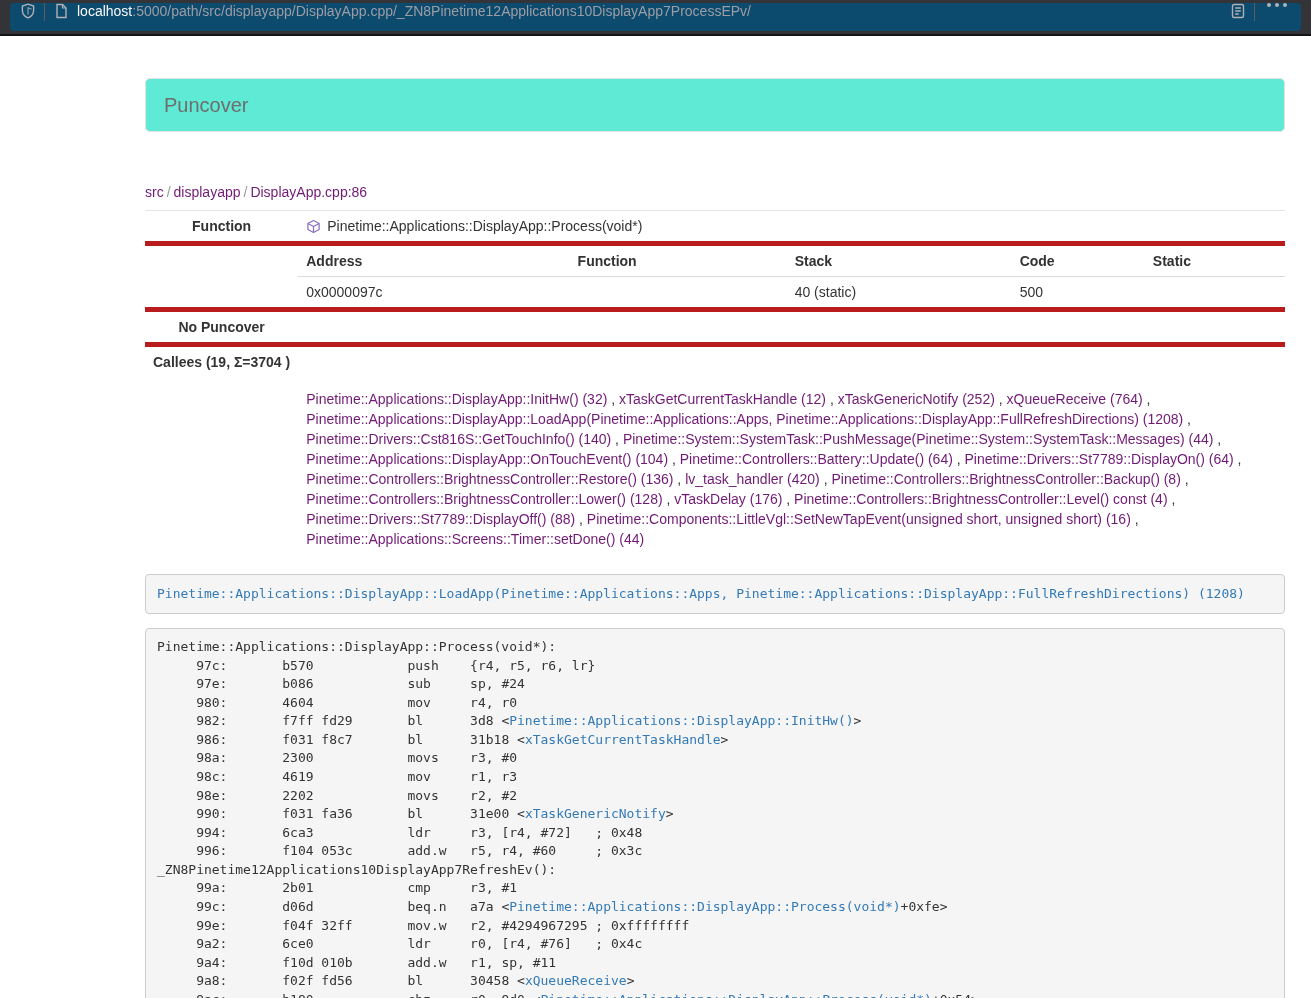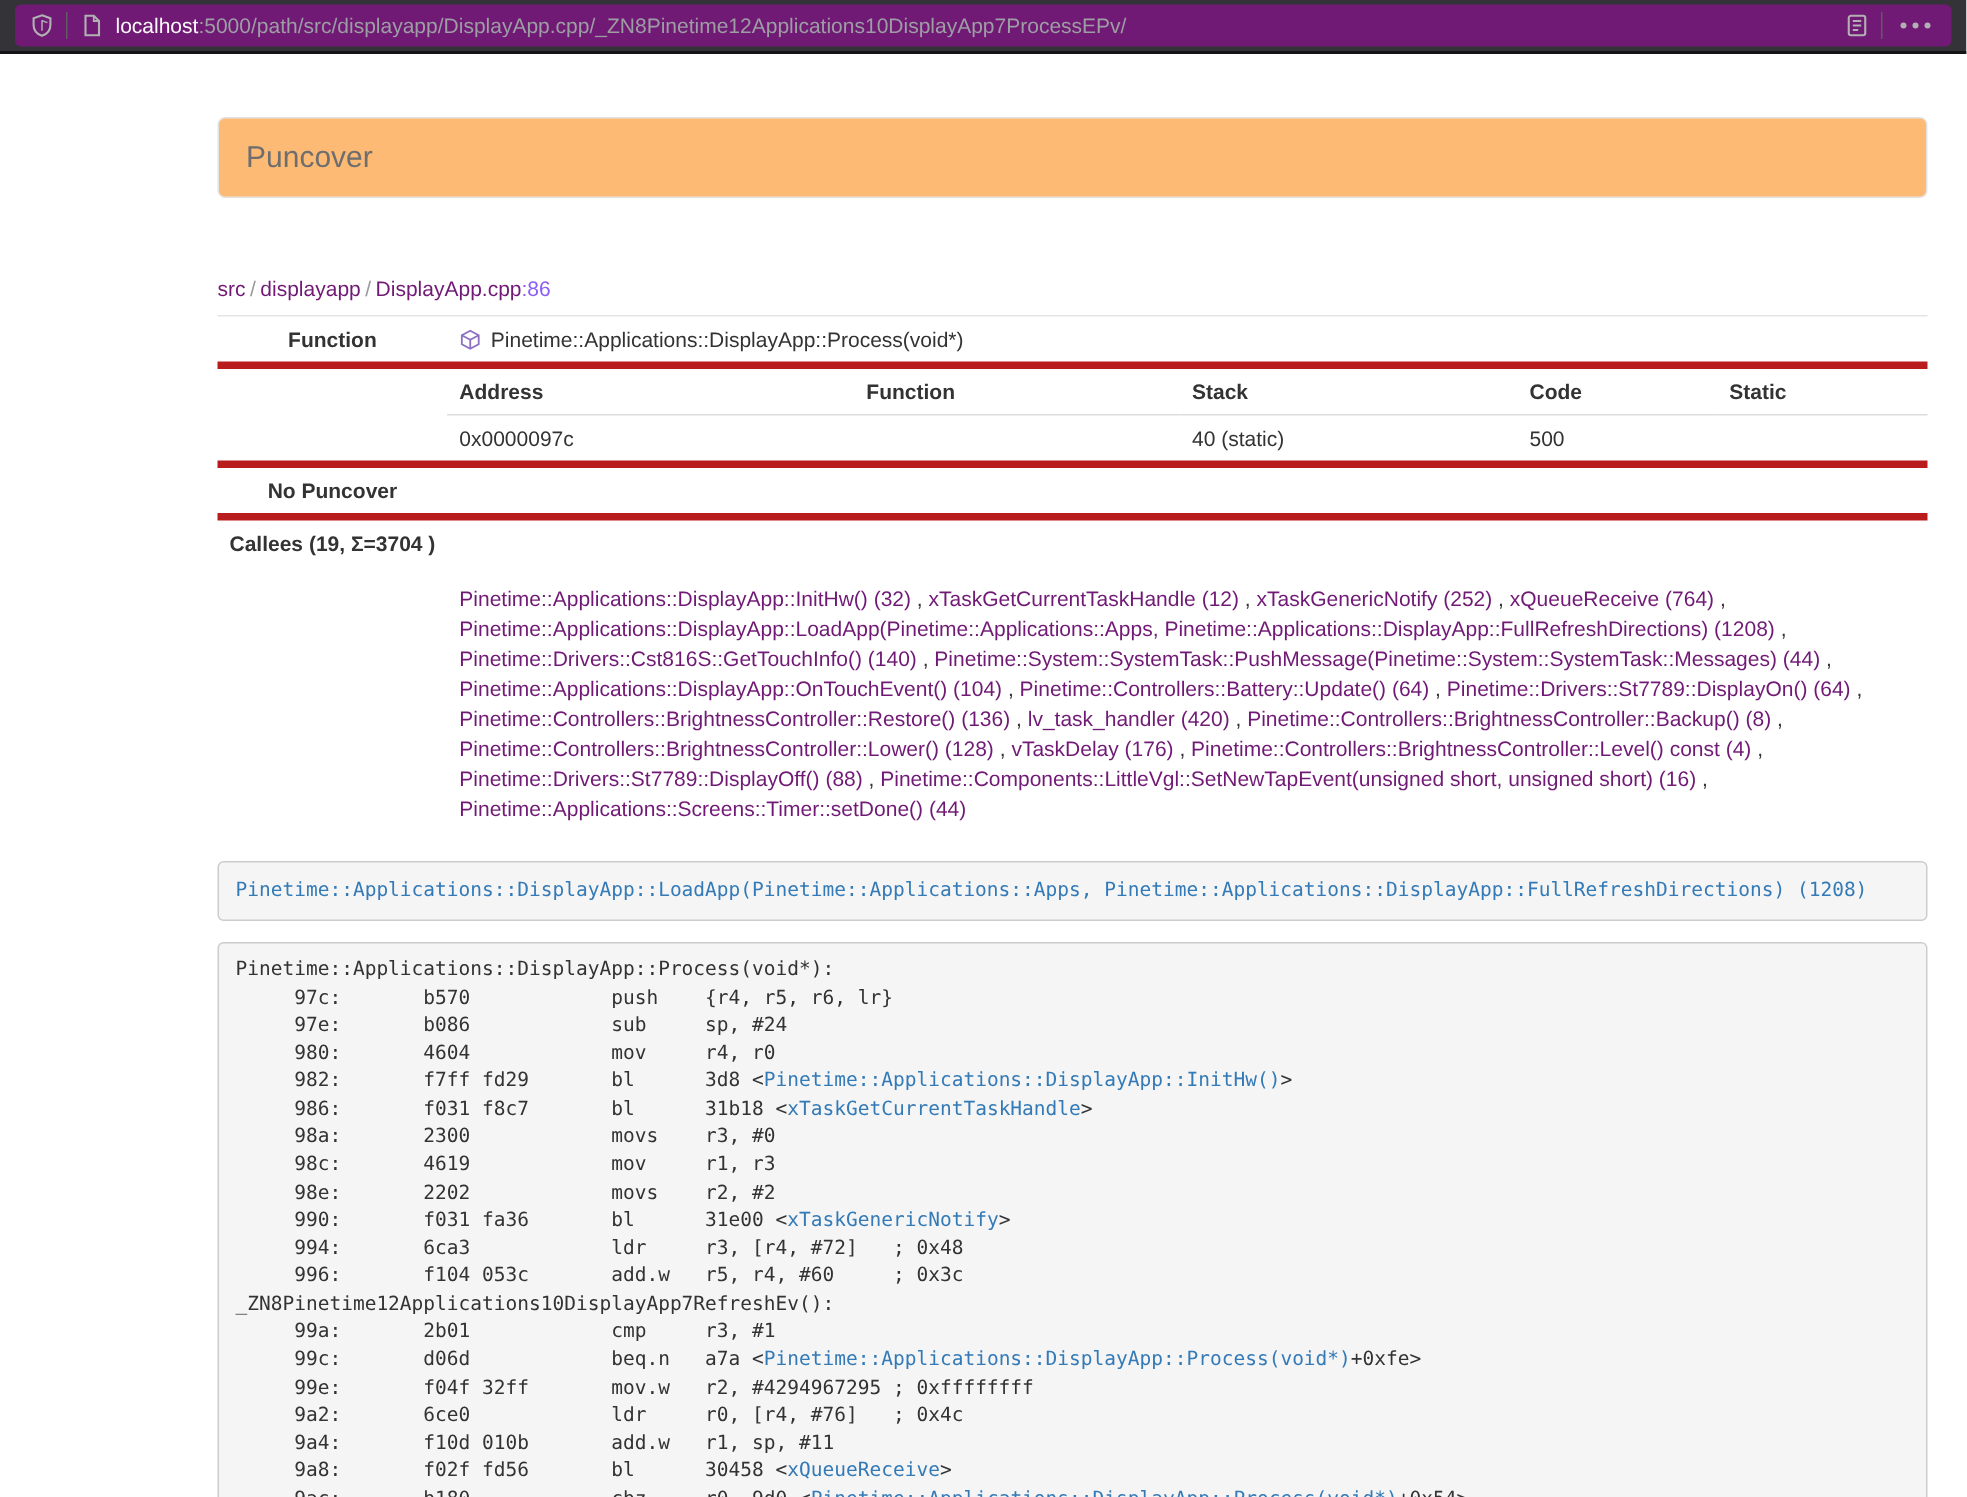--- a/index.html
+++ b/index.html
@@ -8,43 +8,43 @@
     width:1311px; height:998px; overflow:hidden; background:#fff;
     font-family:"Liberation Sans", sans-serif; font-size:14px; color:#333;
   }
 
   
   .topbar {
     height:36px; background:#343438; border-bottom:2px solid #141417;
     display:flex; align-items:center; padding:0 10px;
   }
   .urlbar {
-    flex:1; height:28px; background:#701a75; border-radius:4px;
-    display:flex; align-items:center; padding:0 10px; gap:8px;
+    flex:1; height:28px; background:#0c4a6e; border-radius:4px;
+    display:flex; align-items:flex-start; padding:0 10px; gap:8px;
   }
   .urlbar .vdiv { width:1px; height:18px; background:#5c5c61; }
   .icon16 { width:16px; height:16px; flex:0 0 auto; display:block; }
   .url-text { flex:1; font-size:14px; color:#9d9da4; white-space:nowrap; overflow:hidden; }
   .url-host { color:#f9f9fa; }
   .dots { display:flex; gap:4px; align-items:center; padding:0 4px; }
   .dots i { width:4px; height:4px; border-radius:50%; background:#b1b1b3; display:block; }
 
   
   .container { width:1140px; margin-left:145px; }
 
   .well {
-    margin-top:42px; background:#fdba74; border:1px solid #e3e3e3;
+    margin-top:42px; background:#5eead4; border:1px solid #e3e3e3;
     border-radius:5px; padding:13px 18px;
   }
   .well h2 { margin:0; font-size:20px; font-weight:400; color:#6e6e6e; line-height:26px; }
 
   .breadcrumb { margin-top:50px; font-size:14px; line-height:20px; }
   a { color:#701a75; text-decoration:none; }
   .breadcrumb .sep { color:#999; padding:0 3px; }
-  .breadcrumb .line-no { color:#8b5cf6; }
+  .breadcrumb .line-no { color:#701a75; }
   hr { border:0; border-top:1px solid #e5e5e5; margin:8px 0 0 0; }
 
   table.info { width:100%; border-collapse:collapse; margin-top:0; }
   table.info > tbody > tr > th,
   table.info > tbody > tr > td {
     padding:5px 8px; text-align:left; vertical-align:top;
     border-top:5px solid #b91c1c; line-height:20px; font-size:14px;
   }
   table.info > tbody > tr:first-child > th,
   table.info > tbody > tr:first-child > td { border-top:0; }

